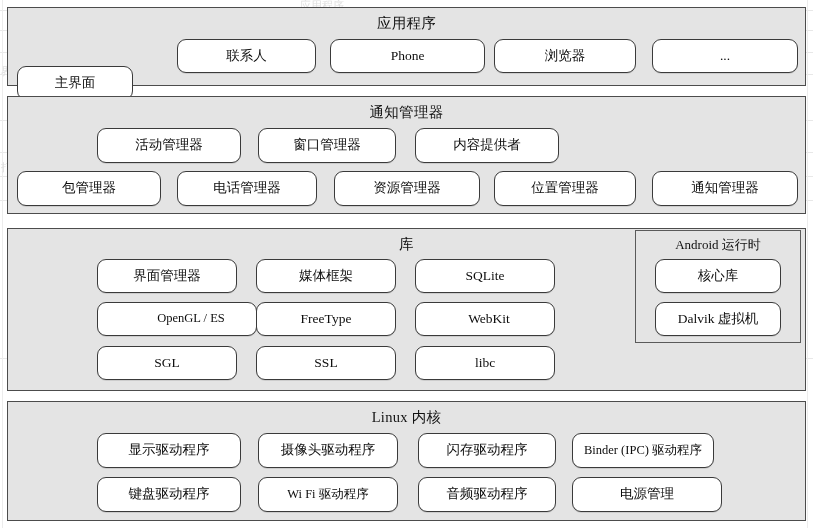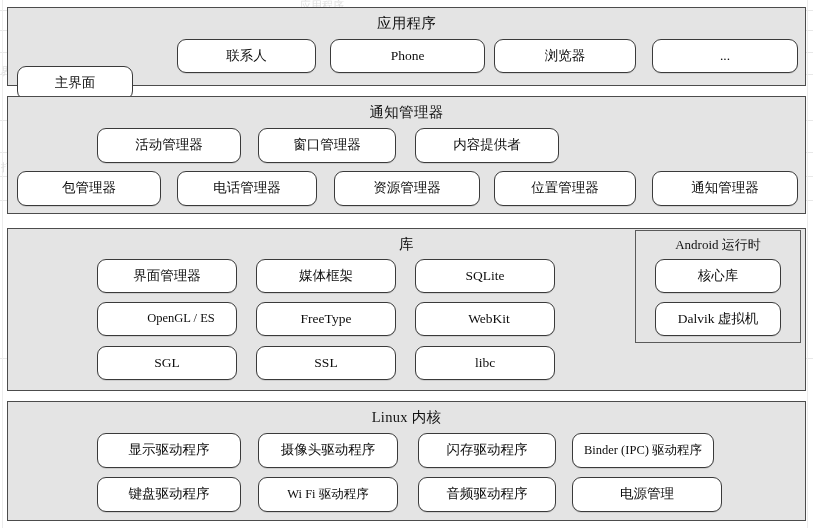--- a/index.html
+++ b/index.html
@@ -149,21 +149,21 @@
       <div class="layer-title">库</div>
     </div>
     <div class="subpanel" style="left: 635px; top: 230px; width: 166px; height: 113px;">
       <div class="subpanel-title">Android 运行时</div>
     </div>
     <div class="cell" style="left: 655px; top: 259px; width: 126px; height: 34px;">核心库</div>
     <div class="cell" style="left: 655px; top: 302px; width: 126px; height: 34px;">Dalvik 虚拟机</div>
     <div class="cell" style="left: 97px; top: 259px; width: 140px; height: 34px;">界面管理器</div>
     <div class="cell" style="left: 256px; top: 259px; width: 140px; height: 34px;">媒体框架</div>
     <div class="cell" style="left: 415px; top: 259px; width: 140px; height: 34px;">SQLite</div>
-    <div class="cell tight" style="left: 97px; top: 302px; width: 140px; height: 34px; padding-left: 28px;">OpenGL / ES</div>
+    <div class="cell tight" style="left: 97px; top: 302px; width: 160px; height: 34px; padding-left: 28px;">OpenGL / ES</div>
     <div class="cell" style="left: 256px; top: 302px; width: 140px; height: 34px;">FreeType</div>
     <div class="cell" style="left: 415px; top: 302px; width: 140px; height: 34px; padding-left: 8px;">WebKit</div>
     <div class="cell" style="left: 97px; top: 346px; width: 140px; height: 34px;">SGL</div>
     <div class="cell" style="left: 256px; top: 346px; width: 140px; height: 34px;">SSL</div>
     <div class="cell" style="left: 415px; top: 346px; width: 140px; height: 34px;">libc</div>
     <div class="layer" style="left: 7px; top: 401px; width: 799px; height: 120px;">
       <div class="layer-title">Linux 内核</div>
     </div>
     <div class="cell" style="left: 97px; top: 433px; width: 144px; height: 35px;">显示驱动程序</div>
     <div class="cell" style="left: 258px; top: 433px; width: 140px; height: 35px;">摄像头驱动程序</div>

